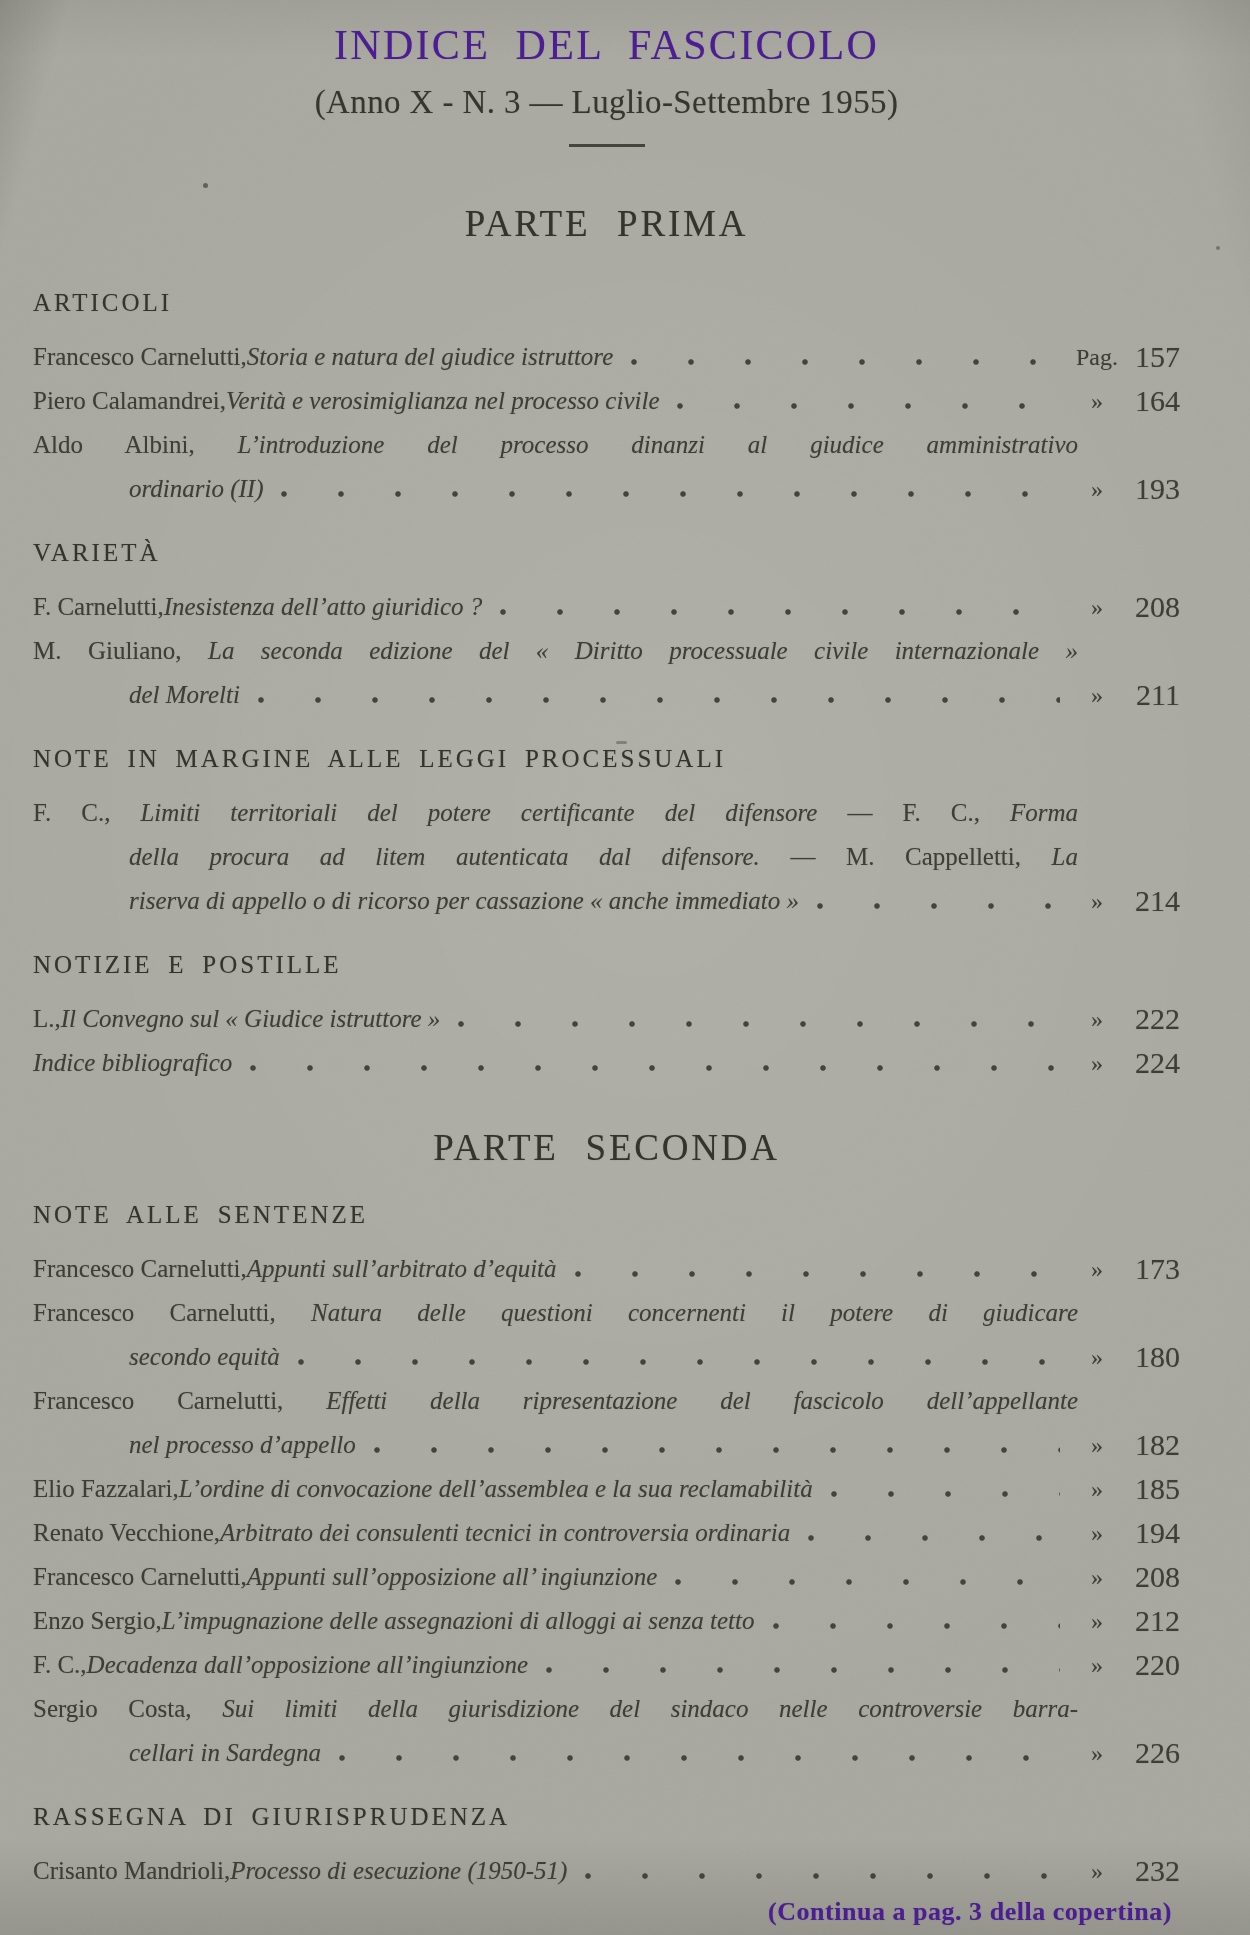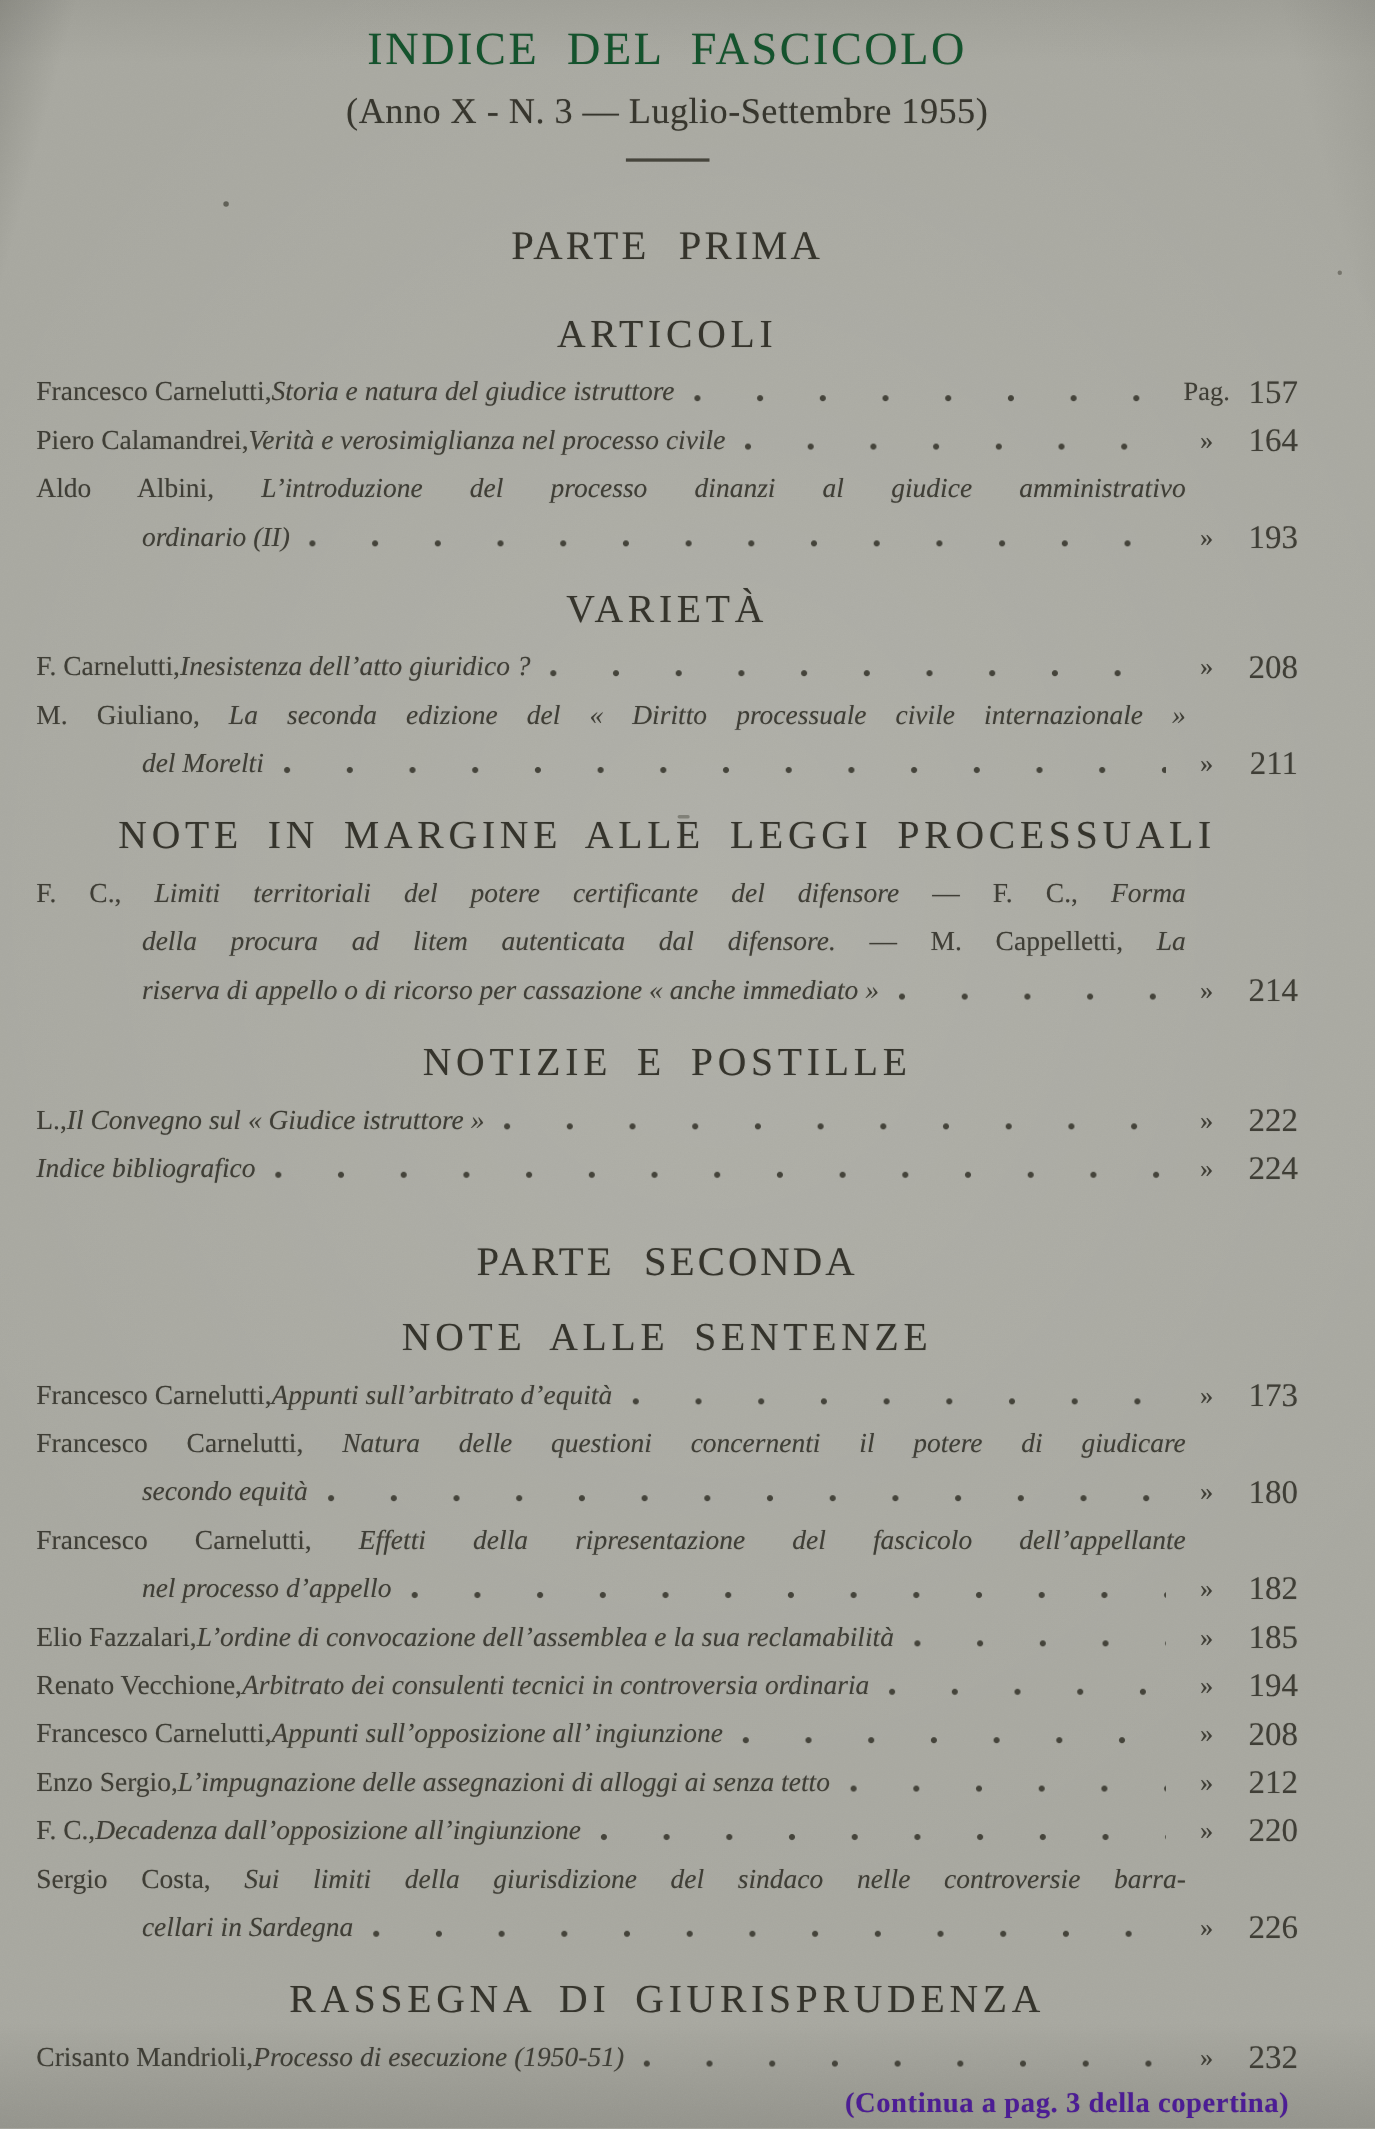--- a/index.html
+++ b/index.html
@@ -26,37 +26,37 @@
   #speck-1{left:203px;top:183px;width:5px;height:5px;opacity:.75}
   #speck-2{left:1216px;top:246px;width:4px;height:4px;opacity:.55}
   #speck-3{left:616px;top:741px;width:11px;height:3px;border-radius:2px;opacity:.45}
 
   .sheet{
     position:absolute;left:33px;top:0;width:1147px;padding-top:20px;
     text-shadow:0 0 1px rgba(62,61,52,.35);
   }
   .title{
     text-align:center;font-size:42px;line-height:50px;
-    letter-spacing:.055em;word-spacing:.30em;color:#14532d;
+    letter-spacing:.055em;word-spacing:.30em;color:#4c1d95;
   }
   .subtitle{
     margin-top:12px;text-align:center;font-size:33px;line-height:40px;
     letter-spacing:.012em;color:#37362e;
   }
   .rule{margin:22px auto 0;width:76px;height:3px;background:#46453c;}
 
   .part-heading{
     text-align:center;font-size:37px;line-height:42px;
     letter-spacing:.075em;word-spacing:.40em;color:#35342c;
   }
   .part-0{margin-top:56px;}
   .part-1{margin-top:42px;}
 
   .section-heading{
-    margin-top:26px;text-align:center;font-size:36px;line-height:32px;
+    margin-top:26px;text-align:left;font-size:25px;line-height:32px;
     letter-spacing:.12em;word-spacing:.26em;color:#35342c;
   }
   .sec-0-0{margin-top:42px;}
   .sec-1-0{margin-top:30px;}
 
   .entries{margin-top:16px;font-size:25px;}
   .line{line-height:44px;}
   .line:not(.last){padding-right:102px;text-align:justify;text-align-last:justify;}
   .line.cont{padding-left:96px;}
   .line.last{display:flex;align-items:flex-end;white-space:nowrap;padding-right:0;}

